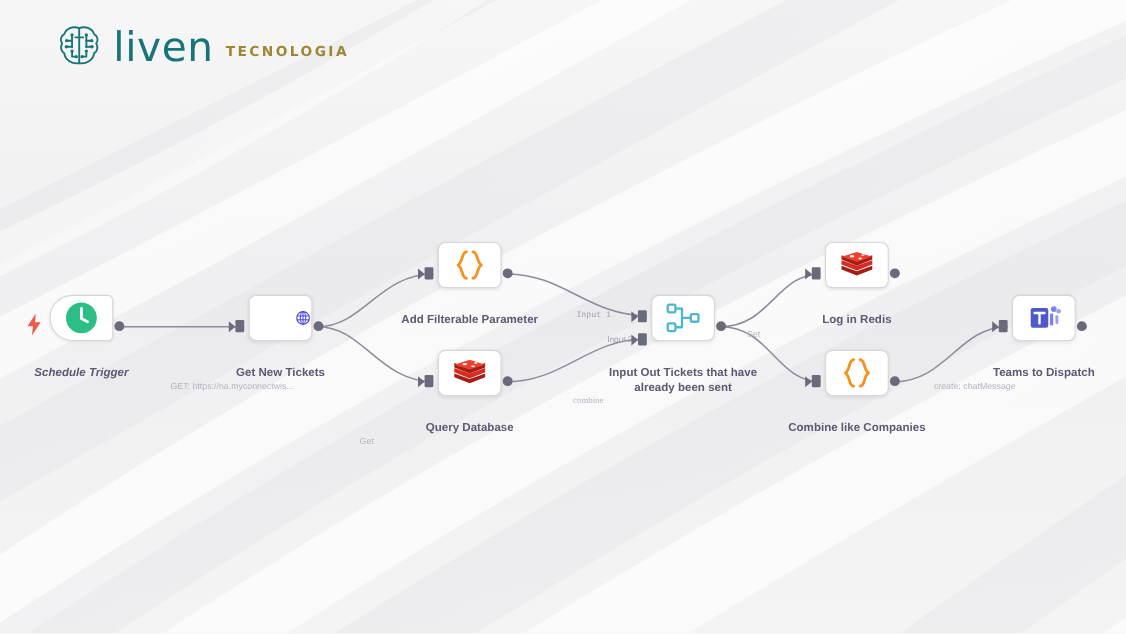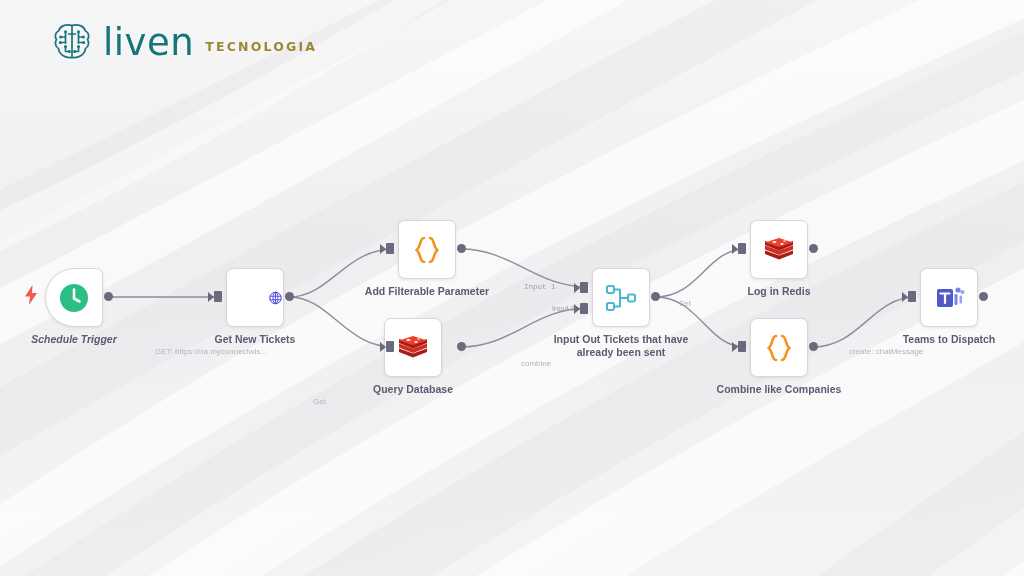--- a/index.html
+++ b/index.html
@@ -62,21 +62,21 @@
     position: absolute;
     inset: 0;
     width: 1024px;
     height: 576px;
     pointer-events: none;
   }
   
   .node {
     position: absolute;
     width: 58px;
-    height: 59px;
+    height: 42px;
     background: #ffffff;
     border: 1px solid #d6d6db;
     border-radius: 7px;
     box-shadow: 0 1px 3px rgba(60,60,80,0.10);
     display: flex;
     align-items: center;
     justify-content: center;
     box-sizing: border-box;
   }
   .node.trigger {
@@ -268,21 +268,21 @@
   <div class="node" style="left:398px; top:220px;">
     <svg class="node-icon" viewBox="0 0 34 34">
       <path d="M14 5 C9.5 5 11 14 6.5 17 C11 20 9.5 29 14 29" fill="none" stroke="#f5921e" stroke-width="2.6" stroke-linecap="round" stroke-linejoin="round"></path>
       <path d="M20 5 C24.5 5 23 14 27.5 17 C23 20 24.5 29 20 29" fill="none" stroke="#f5921e" stroke-width="2.6" stroke-linecap="round" stroke-linejoin="round"></path>
     </svg>
     <div class="node-label">Add Filterable Parameter</div>
   </div>
   <div class="port-in" style="left:386px; top:243px;"></div>
   <div class="port-out" style="left:457px; top:244px;"></div>
 
-  <div class="node" style="left:384px; top:318px;">
+  <div class="node" style="left:398px; top:318px;">
     <svg class="node-icon" viewBox="0 0 34 34">
       <path d="M17 22.5 L3 17.5 L3 21 L17 26.5 L31 21 L31 17.5 Z" fill="#a41e16"></path>
       <path d="M17 17.5 L3 12.5 L3 16.5 L17 22 L31 16.5 L31 12.5 Z" fill="#d62b20"></path>
       <path d="M17 12.5 L3 8 L3 12 L17 17.5 L31 12 L31 8 Z" fill="#a41e16"></path>
       <path d="M17 5 L31 9.5 L17 14 L3 9.5 Z" fill="#ee3f2f"></path>
       <ellipse cx="12.5" cy="9" rx="2.1" ry="1.1" fill="#ffffff" opacity="0.92"></ellipse>
       <ellipse cx="20" cy="11" rx="1.6" ry="0.9" fill="#ffffff" opacity="0.92"></ellipse>
       <ellipse cx="22.5" cy="8" rx="1.4" ry="0.8" fill="#ffffff" opacity="0.8"></ellipse>
     </svg>
     <div class="node-label">Query Database</div>
@@ -295,21 +295,21 @@
     <svg class="node-icon" viewBox="0 0 34 34">
       <g fill="none" stroke="#4bb8cf" stroke-width="2.1" stroke-linejoin="round">
         <rect x="3" y="5" width="7" height="7" rx="1.4"></rect>
         <rect x="3" y="22" width="7" height="7" rx="1.4"></rect>
         <rect x="24" y="13.5" width="7" height="7" rx="1.4"></rect>
         <path d="M10 8.5 L16 8.5 L16 25.5 L10 25.5"></path>
         <path d="M16 17 L24 17"></path>
       </g>
     </svg>
     <div class="node-label two-line" style="width:150px;">Input Out Tickets that have already been sent</div>
-    <div class="node-sub" style="top:90px;">combine</div>
+    <div class="node-sub" style="top:90px;font-family:Liberation Serif, serif;">combine</div>
   </div>
   <div class="port-in" style="left:580px; top:282px;"></div>
   <div class="port-in" style="left:580px; top:303px;"></div>
   <div class="input-tag" style="left:524px; top:283px;font-family:Liberation Mono, monospace;">Input 1</div>
   <div class="input-tag" style="left:552px; top:304px;">Input 2</div>
   <div class="port-out" style="left:651px; top:292px;"></div>
 
   <div class="node" style="left:750px; top:220px;">
     <svg class="node-icon" viewBox="0 0 34 34">
       <path d="M17 22.5 L3 17.5 L3 21 L17 26.5 L31 21 L31 17.5 Z" fill="#a41e16"></path>

